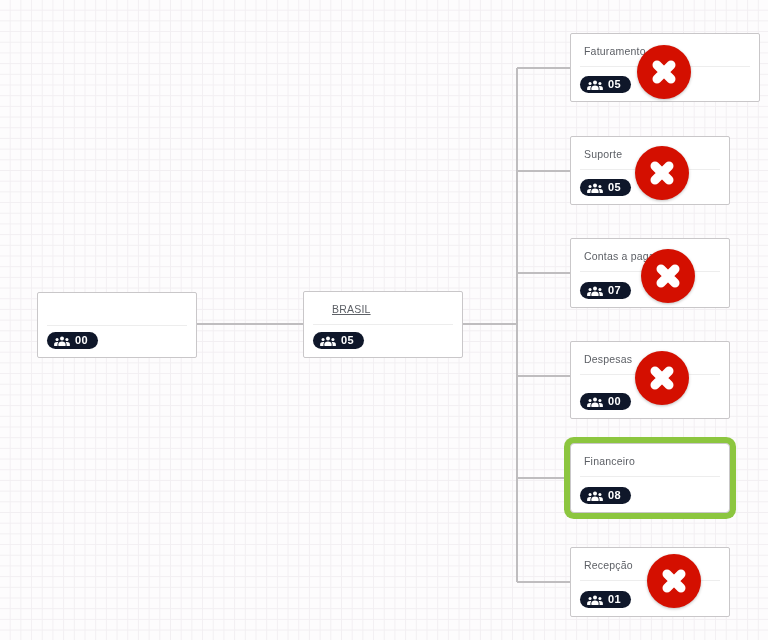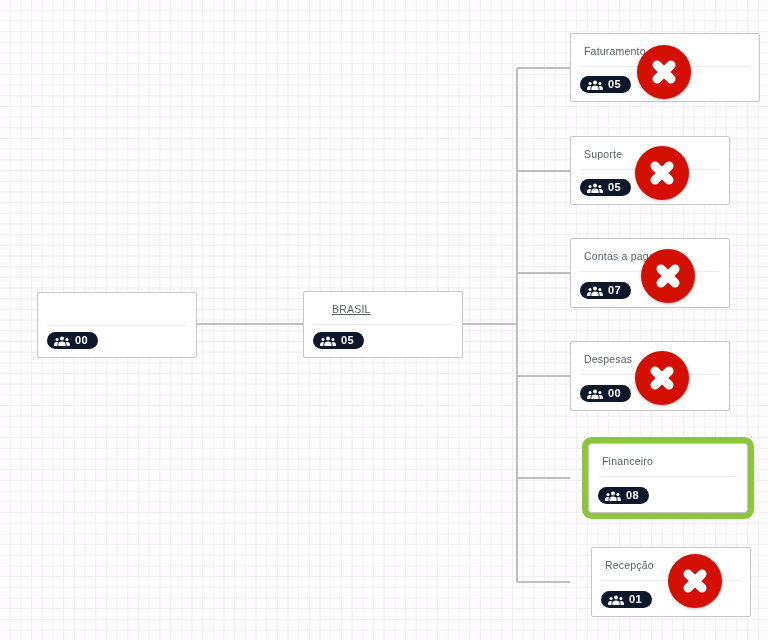--- a/index.html
+++ b/index.html
@@ -214,21 +214,21 @@
       <span class="badge-count">07</span>
     </div>
     <button class="delete-btn" type="button" style="left: 70px; top: 10px;">
       <span>
         <svg width="32" height="32" viewBox="0 0 32 32" xmlns="http://www.w3.org/2000/svg">
           <path d="M9 9 L23 23 M23 9 L9 23" stroke="#ffffff" stroke-width="9" stroke-linecap="round" fill="none"></path>
         </svg>
       </span>
     </button>
   </div>
-      <div class="node" style="left: 570px; top: 341px; width: 160px; height: 70px;">
+      <div class="node" style="left: 570px; top: 341px; width: 160px; height: 78px;">
     <span class="node-title">Despesas</span>
     <div class="node-divider"></div>
     <div class="badge">
       <span class="badge-icon">
         <svg width="16" height="12" viewBox="0 0 24 17" fill="#ffffff" xmlns="http://www.w3.org/2000/svg">
           <circle cx="4.6" cy="6.2" r="2.3"></circle>
           <circle cx="19.4" cy="6.2" r="2.3"></circle>
           <circle cx="12" cy="4.8" r="3"></circle>
           <path d="M12 9.4c-3 0-5.4 1.7-5.4 4V16h10.8v-2.6c0-2.3-2.4-4-5.4-4z"></path>
           <path d="M4.6 10c-2.5 0-4.4 1.4-4.4 3.2V16h5v-2.6c0-1.1.5-2.1 1.3-2.9-.6-.3-1.2-.5-1.9-.5z"></path>
@@ -238,39 +238,39 @@
       <span class="badge-count">00</span>
     </div>
     <button class="delete-btn" type="button" style="left: 64px; top: 9px;">
       <span>
         <svg width="32" height="32" viewBox="0 0 32 32" xmlns="http://www.w3.org/2000/svg">
           <path d="M9 9 L23 23 M23 9 L9 23" stroke="#ffffff" stroke-width="9" stroke-linecap="round" fill="none"></path>
         </svg>
       </span>
     </button>
   </div>
-      <div class="node highlighted" style="left: 570px; top: 443px; width: 160px; height: 70px; margin-left: 18px;">
+      <div class="node highlighted" style="left: 570px; top: 443px; width: 160px; height: 70px;">
     <span class="node-title">Financeiro</span>
     <div class="node-divider"></div>
     <div class="badge">
       <span class="badge-icon">
         <svg width="16" height="12" viewBox="0 0 24 17" fill="#ffffff" xmlns="http://www.w3.org/2000/svg">
           <circle cx="4.6" cy="6.2" r="2.3"></circle>
           <circle cx="19.4" cy="6.2" r="2.3"></circle>
           <circle cx="12" cy="4.8" r="3"></circle>
           <path d="M12 9.4c-3 0-5.4 1.7-5.4 4V16h10.8v-2.6c0-2.3-2.4-4-5.4-4z"></path>
           <path d="M4.6 10c-2.5 0-4.4 1.4-4.4 3.2V16h5v-2.6c0-1.1.5-2.1 1.3-2.9-.6-.3-1.2-.5-1.9-.5z"></path>
           <path d="M19.4 10c-.7 0-1.3.2-1.9.5.8.8 1.3 1.8 1.3 2.9V16h5v-2.8c0-1.8-1.9-3.2-4.4-3.2z"></path>
         </svg>
       </span>
       <span class="badge-count">08</span>
     </div>
 
   </div>
-      <div class="node" style="left: 570px; top: 547px; width: 160px; height: 70px; margin-left: 21px;">
+      <div class="node" style="left: 570px; top: 547px; width: 160px; height: 70px;">
     <span class="node-title">Recepção</span>
     <div class="node-divider"></div>
     <div class="badge">
       <span class="badge-icon">
         <svg width="16" height="12" viewBox="0 0 24 17" fill="#ffffff" xmlns="http://www.w3.org/2000/svg">
           <circle cx="4.6" cy="6.2" r="2.3"></circle>
           <circle cx="19.4" cy="6.2" r="2.3"></circle>
           <circle cx="12" cy="4.8" r="3"></circle>
           <path d="M12 9.4c-3 0-5.4 1.7-5.4 4V16h10.8v-2.6c0-2.3-2.4-4-5.4-4z"></path>
           <path d="M4.6 10c-2.5 0-4.4 1.4-4.4 3.2V16h5v-2.6c0-1.1.5-2.1 1.3-2.9-.6-.3-1.2-.5-1.9-.5z"></path>

